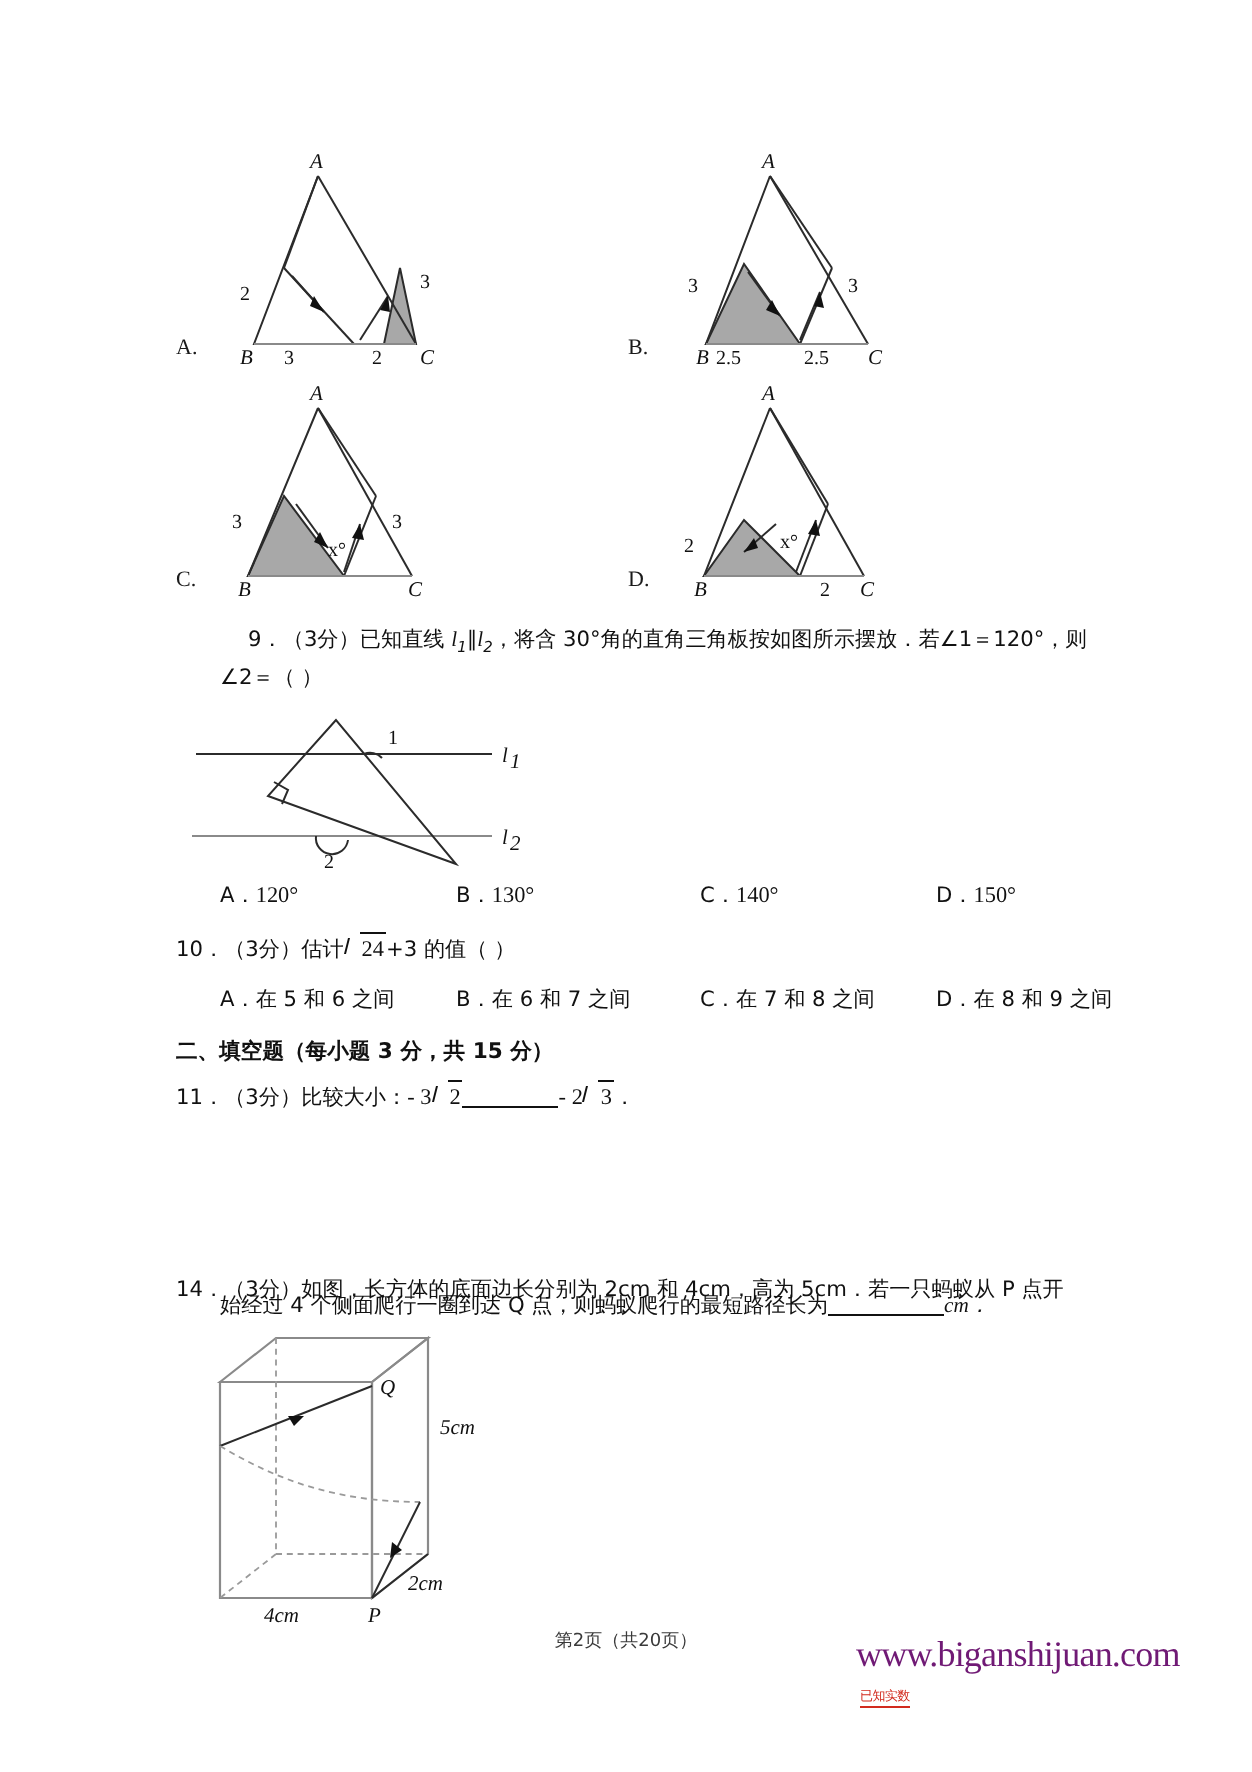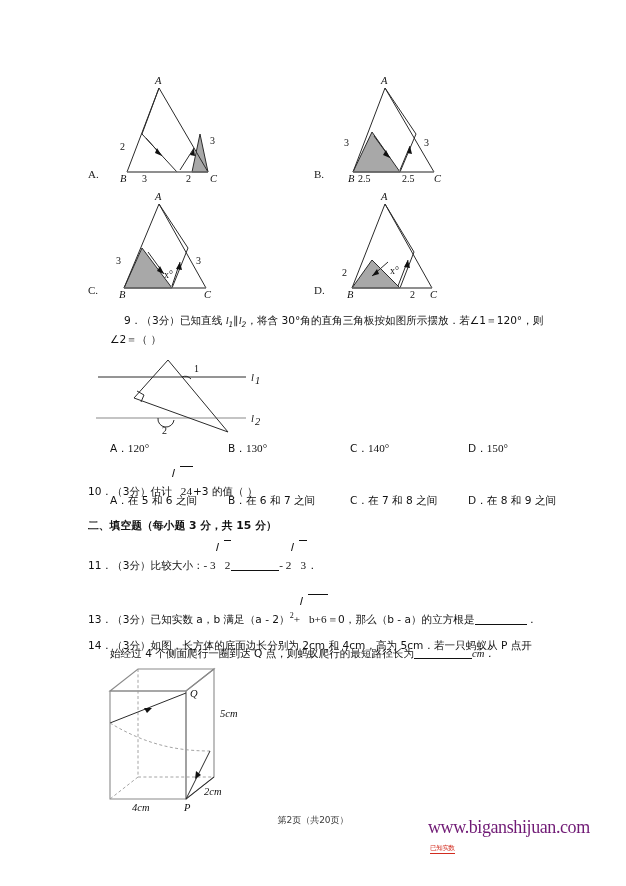--- a/index.html
+++ b/index.html
@@ -44,21 +44,21 @@
     content: "";
     position: absolute;
     left: 1px; top: 3px;
     width: 5px; height: 8px;
     border-left: 1px solid #111;
     transform: skewX(-14deg);
   }
   .rad > .radbody {
     display: inline-block;
     border-top: 1px solid #111;
-    padding: 16px 1px;
+    padding: 0 1px;
   }
 
   
   .optblock { position: absolute; }
   .optlabel {
     position: absolute;
     font-size: 11px;
     font-family: "Liberation Serif", serif;
   }
   svg { display: block; overflow: visible; }
@@ -275,23 +275,20 @@
     <span class="qline" style="position:absolute; left:358px;"><span class="cn">D．</span><span class="cn">在 8 和 9 之间</span></span>
   </div>
 
   <div class="section-head" style="position:absolute; left:88px; top:519px;text-align:center;">二、填空题（每小题 3 分，共 15 分）</div>
 
   <div class="qline" style="position:absolute; left:88px; top:540px;">
     <span class="cn"><span>11</span>．<span>（3分）</span><span>比较大小：</span></span><span>- 3</span><span class="rad"><span class="radbody">2</span></span><span class="blank" style="width:48px;"></span><span>- 2</span><span class="rad"><span class="radbody">3</span></span><span class="cn">．</span>
   </div>
 
 
-  <div class="qline" style="position:absolute; left:88px; top:594px;">
-    <span class="cn"><span>13</span>．<span>（3分）</span><span>已知实数 a，b 满足（a - 2）</span></span><span class="sup">2</span><span>+</span><span class="rad"><span class="radbody">b+6</span></span><span class="cn">＝0，那么（b - a）的立方根是</span><span class="blank" style="width:52px;"></span><span class="cn">．</span>
-  </div>
 
   <div class="qline" style="position:absolute; left:88px; top:637px;">
     <span class="cn"><span>14</span>．<span>（3分）</span><span>如图，长方体的底面边长分别为 2cm 和 4cm，高为 5cm．若一只蚂蚁从 P 点开</span></span>
   </div>
   <div class="qline" style="position:absolute; left:110px; top:645px;">
     <span class="cn">始经过 4 个侧面爬行一圈到达 Q 点，则蚂蚁爬行的最短路径长为</span><span class="blank" style="width:58px;"></span><span class="it cn">cm．</span>
   </div>
 
   <div class="optblock" style="left:100px; top:663px;">
     <svg width="210" height="150" viewBox="0 0 210 150">

